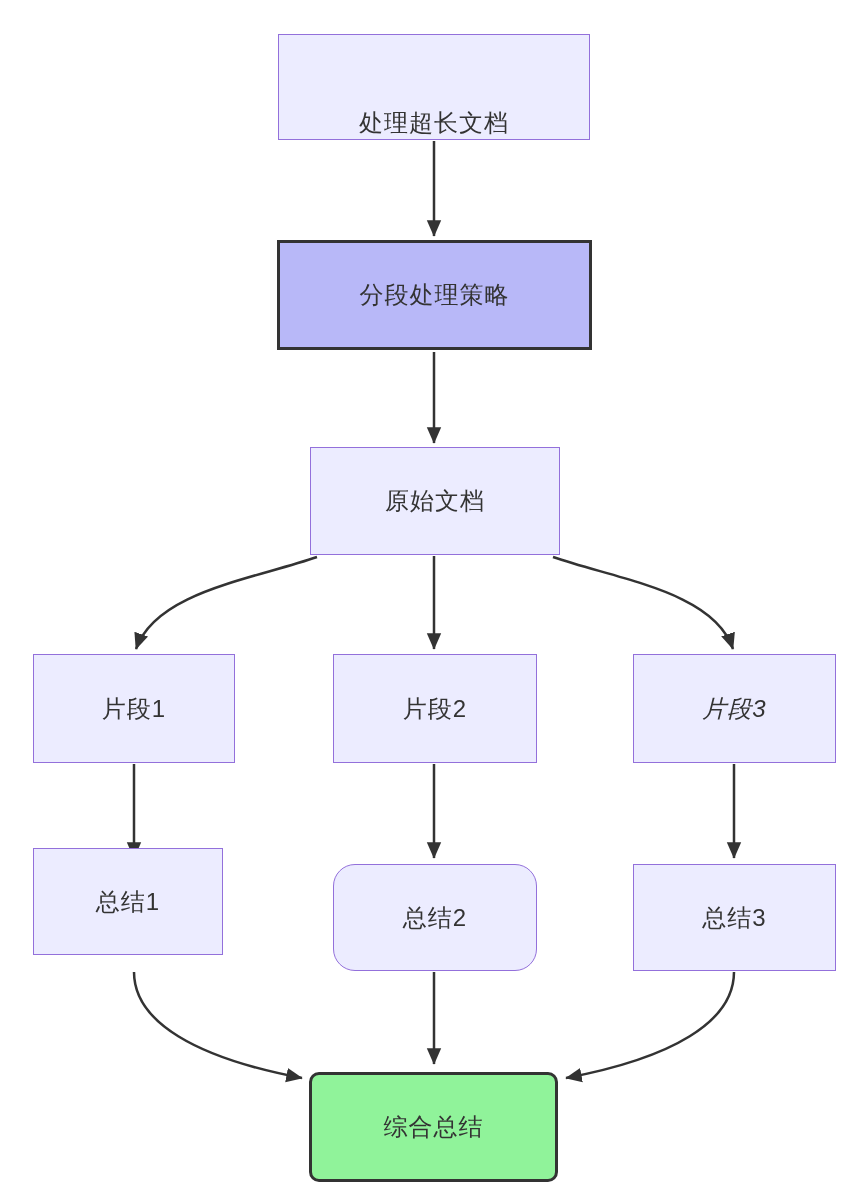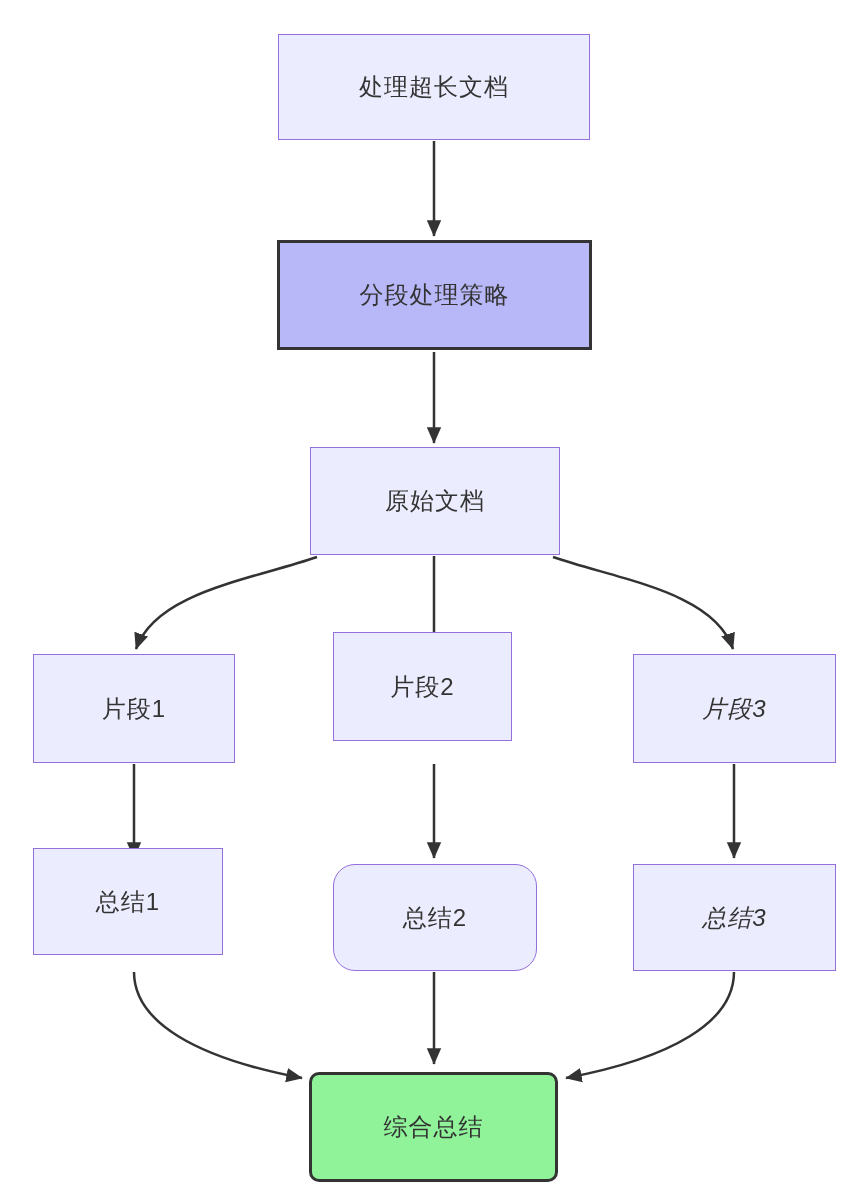--- a/index.html
+++ b/index.html
@@ -40,29 +40,29 @@
   .node-accent {
     background: #b8b8f8;
     border: 3.5px solid #333333;
     align-items: center;
   }
   .node-final {
     background: #90f39a;
     border: 3.5px solid #333333;
   }
   
-  .n-task     { left: 278px; top: 34px;   width: 312px; height: 106px; }
+  .n-task     { left: 278px; top: 34px;   width: 312px; height: 106px; align-items: flex-end; }
   .n-strategy { left: 277px; top: 240px;  width: 315px; height: 110px; }
   .n-doc      { left: 310px; top: 447px;  width: 250px; height: 108px; }
   .n-seg1     { left: 33px;  top: 654px;  width: 202px; height: 109px; }
-  .n-seg2     { left: 333px; top: 632px;  width: 179px; height: 109px; }
+  .n-seg2     { left: 333px; top: 654px;  width: 204px; height: 109px; }
   .n-seg3     { left: 633px; top: 654px;  width: 203px; height: 109px; font-style: italic; }
   .n-sum1     { left: 33px;  top: 848px;  width: 190px; height: 107px; text-align: right; }
   .n-sum2     { left: 333px; top: 864px;  width: 204px; height: 107px; border-radius: 22px; }
-  .n-sum3     { left: 633px; top: 864px;  width: 203px; height: 107px; font-style: italic; }
+  .n-sum3     { left: 633px; top: 864px;  width: 203px; height: 107px; }
   .n-final    { left: 309px; top: 1072px; width: 249px; height: 110px; border-radius: 10px; }
 </style>
 </head>
 <body>
 
 <div class="canvas">
 
   <svg class="edges" viewBox="0 0 852 1196" xmlns="http://www.w3.org/2000/svg" aria-hidden="true">
     <defs>
       <marker id="arrow" viewBox="0 0 12 12" refX="10.5" refY="6" markerUnits="userSpaceOnUse" markerWidth="18" markerHeight="18" orient="auto">

